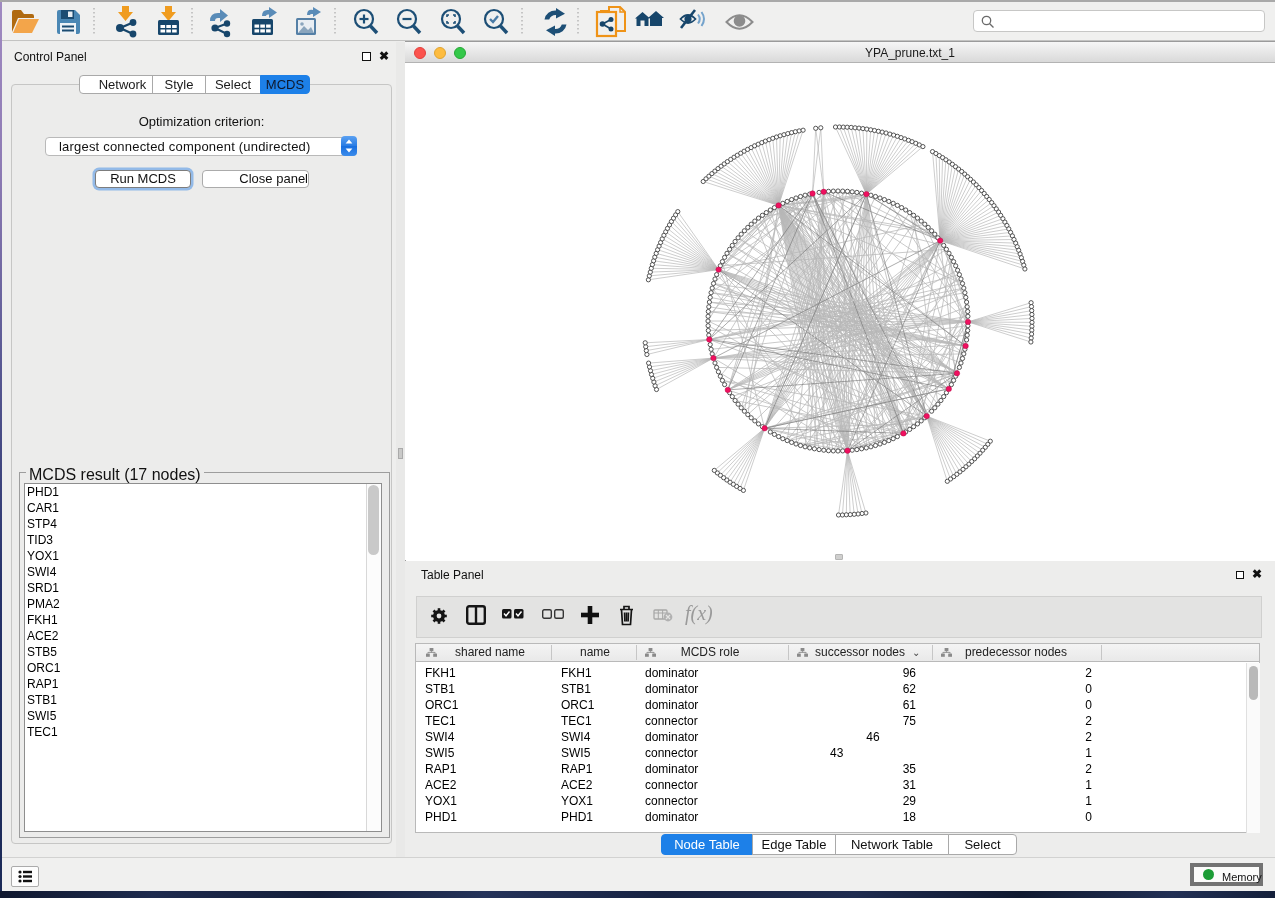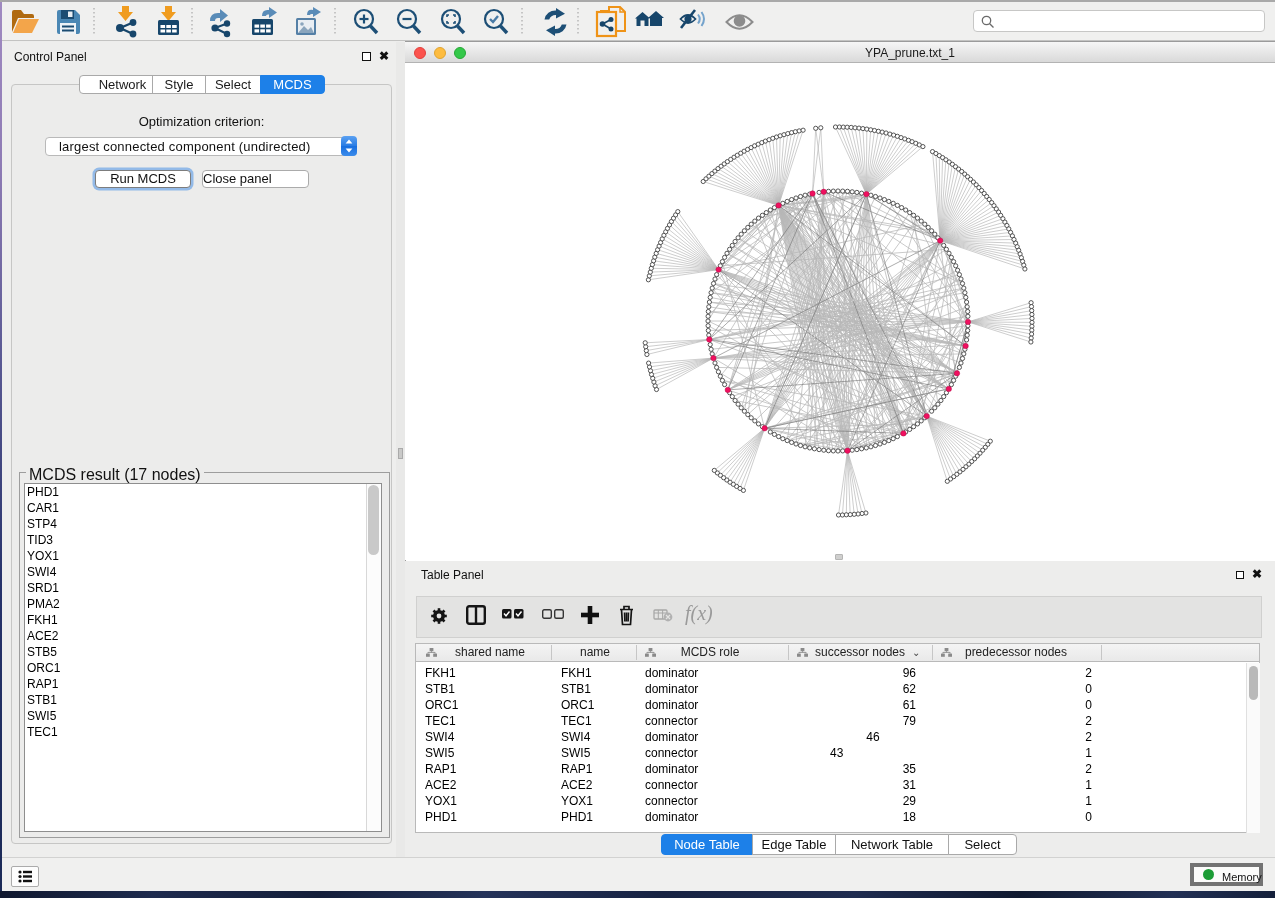--- a/index.html
+++ b/index.html
@@ -18,26 +18,26 @@
 
 #cpanel { left:2px; top:42px; width:394px; height:815px; background:#eeeeed; }
 #cp-title { left:14px; top:50px; font-size:12px; color:#111; }
 #cp-float { left:362px; top:52px; width:9px; height:9px; border:1.4px solid #111; background:#fff; }
 #cp-close { left:379px; top:49px; font-size:12px; font-weight:bold; color:#111; }
 #tabpanel { left:11px; top:84px; width:381px; height:760px; background:#ececeb; border:1px solid #c6c6c5; border-radius:4px; }
 .cptab { position:absolute; top:75px; height:19px; background:#fff; border:1px solid #a9a9a9; font-size:13px; color:#1a1a1a; text-align:center; line-height:17px; }
 #tab-network { left:79px; width:87px; border-radius:4px 0 0 4px; }
 #tab-style { left:152px; width:54px; }
 #tab-select { left:205px; width:56px; }
-#tab-mcds { left:260px; width:65px; background:#1d80e8; border-color:#1d80e8; color:#ffffff; border-radius:0 4px 4px 0; }
+#tab-mcds { left:260px; width:50px; background:#1d80e8; border-color:#1d80e8; color:#0f172a; border-radius:0 4px 4px 0; }
 #optlabel { left:11px; top:114px; width:381px; text-align:center; font-size:13px; color:#111; }
 #dropdown { left:45px; top:137px; width:312px; height:19px; background:#fff; border:1px solid #b9b9b9; border-radius:4px; font-size:13px; letter-spacing:0.2px; color:#111; line-height:17px; padding-left:13px; }
 #spinner { left:341px; top:136px; width:16px; height:20px; border-radius:4px; background:linear-gradient(180deg,#5ba1f2 0%,#2a7de4 48%,#186fe0 52%,#3b8ceb 100%); }
 #btn-run { left:95px; top:170px; width:96px; height:18px; background:#fff; border:1px solid #7d7d7d; border-radius:4px; box-shadow:0 0 0 2.5px rgba(100,160,230,0.65); font-size:13px; text-align:center; line-height:16px; color:#111; }
-#btn-close { left:202px; top:170px; width:107px; height:18px; background:#fff; border:1px solid #ababab; border-radius:4px; font-size:13px; text-align:left; line-height:16px; color:#111; }
+#btn-close { left:202px; top:170px; width:107px; height:18px; background:#fff; border:1px solid #ababab; border-radius:4px; font-size:13px; text-align:right; line-height:16px; color:#111; }
 #groupbox { left:19px; top:472px; width:371px; height:366px; border:1px solid #9d9d9d; }
 #grouplegend { left:26px; top:466px; background:#ececeb; padding:0 3px; font-size:16px; color:#111; }
 #mcdslist { left:24px; top:483px; width:358px; height:349px; background:#fff; border:1px solid #8e8e8e; font-size:12px; color:#000; }
 #mcdslist div { height:16px; line-height:16px; padding-left:2px; }
 #listscroll { left:366px; top:484px; width:15px; height:347px; background:#fcfcfc; border-left:1px solid #d8d8d8; }
 #listthumb { left:368px; top:485px; width:11px; height:70px; background:#c9c9c9; border-radius:6px; }
 
 
 #sash { left:396px; top:42px; width:9px; height:815px; background:#e9e9e8; }
 #sashgrip { left:398px; top:448px; width:5px; height:11px; background:#c9c9c8; border:1px solid #aaa; }
@@ -1208,21 +1208,21 @@
 <div class="td" style="left:830px;top:681px;width:86px;text-align:right">62</div>
 <div class="td" style="left:1000px;top:681px;width:92px;text-align:right">0</div>
 <div class="td" style="left:425px;top:697px;width:120px">ORC1</div>
 <div class="td" style="left:561px;top:697px;width:70px">ORC1</div>
 <div class="td" style="left:645px;top:697px;width:130px">dominator</div>
 <div class="td" style="left:830px;top:697px;width:86px;text-align:right">61</div>
 <div class="td" style="left:1000px;top:697px;width:92px;text-align:right">0</div>
 <div class="td" style="left:425px;top:713px;width:120px">TEC1</div>
 <div class="td" style="left:561px;top:713px;width:70px">TEC1</div>
 <div class="td" style="left:645px;top:713px;width:130px">connector</div>
-<div class="td" style="left:830px;top:713px;width:86px;text-align:right">79</div>
+<div class="td" style="left:830px;top:713px;width:86px;text-align:right">75</div>
 <div class="td" style="left:1000px;top:713px;width:92px;text-align:right">2</div>
 <div class="td" style="left:425px;top:729px;width:120px">SWI4</div>
 <div class="td" style="left:561px;top:729px;width:70px">SWI4</div>
 <div class="td" style="left:645px;top:729px;width:130px">dominator</div>
 <div class="td" style="left:830px;top:729px;width:86px;text-align:center">46</div>
 <div class="td" style="left:1000px;top:729px;width:92px;text-align:right">2</div>
 <div class="td" style="left:425px;top:745px;width:120px">SWI5</div>
 <div class="td" style="left:561px;top:745px;width:70px">SWI5</div>
 <div class="td" style="left:645px;top:745px;width:130px">connector</div>
 <div class="td" style="left:830px;top:745px;width:86px;">43</div>

